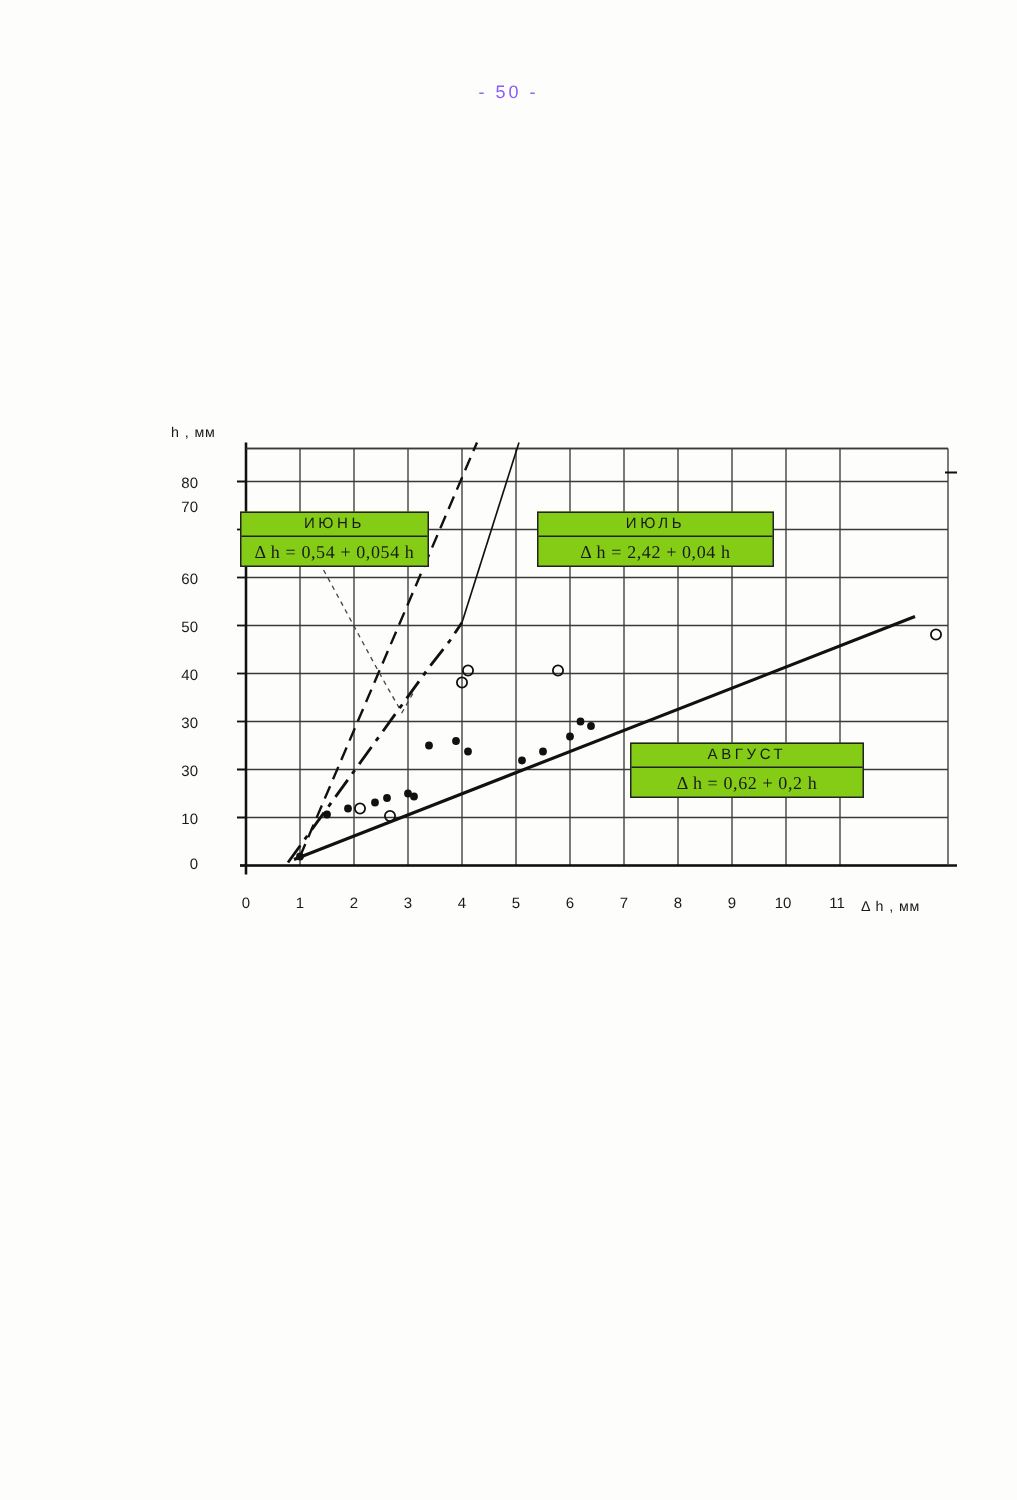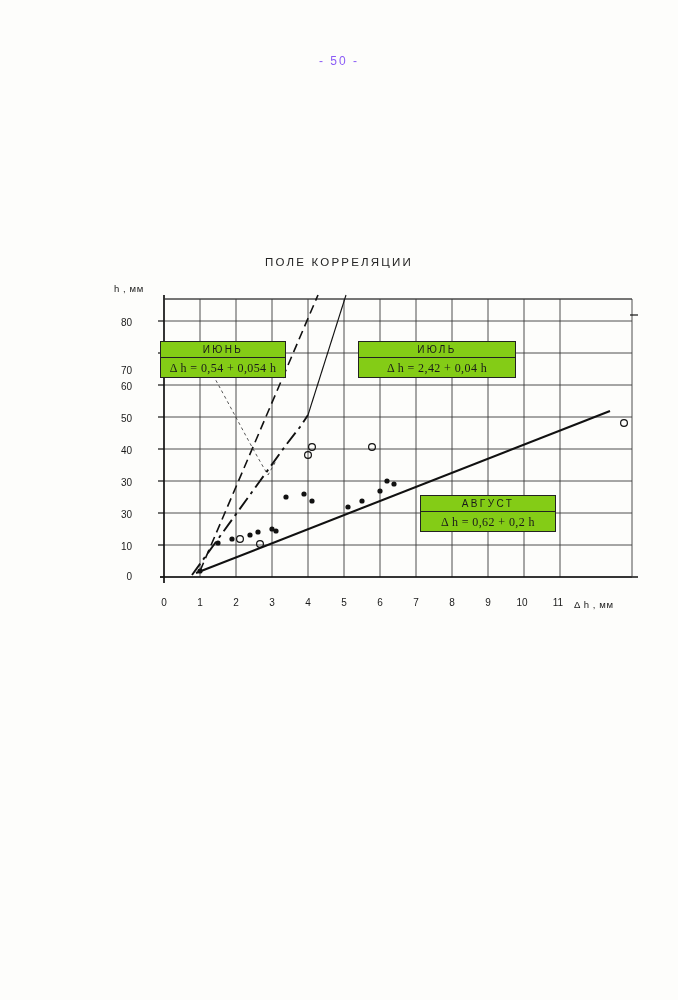--- a/index.html
+++ b/index.html
@@ -106,45 +106,44 @@
     text-align: center;
     font-size: 12px;
     letter-spacing: 0.4px;
     padding-top: 3px;
     height: 19px;
     box-sizing: border-box;
     font-family: Liberation Serif, serif;
   }
   #box-june { left: 60px; top: 66px; width: 126px; height: 37px; }
   #box-july { left: 258px; top: 66px; width: 158px; height: 37px; }
-  #box-august { left: 320px; top: 220px; width: 136px; height: 37px; }
+  #box-august { left: 320px; top: 220px; width: 156px; height: 37px; }
   svg.plot { position: absolute; left: 0; top: 0; }
 </style>
 </head>
 <body>
 
 <div class="page">
 
   <div class="page-number">- 50 -</div>
 
-  <div class="chart-title">ПОЛЕ    КОРРЕЛЯЦИИ</div>
 
   <div class="figure">
 
     <div class="axis-label-y">h , мм</div>
     <div class="axis-label-x">Δ h , мм</div>
 
     <div class="ytick" style="left:6px; top:296px;">0</div>
     <div class="ytick" style="left:6px; top:266px;">10</div>
     <div class="ytick" style="left:6px; top:234px;">30</div>
     <div class="ytick" style="left:6px; top:202px;">30</div>
     <div class="ytick" style="left:6px; top:170px;">40</div>
     <div class="ytick" style="left:6px; top:138px;">50</div>
     <div class="ytick" style="left:6px; top:106px;">60</div>
-    <div class="ytick" style="left:6px; top:90px;">70</div>
+    <div class="ytick" style="left:6px; top:58px;">70</div>
     <div class="ytick" style="left:6px; top:42px;">80</div>
 
     <div class="xtick" style="left:56px;  top:322px;">0</div>
     <div class="xtick" style="left:92px;  top:322px;">1</div>
     <div class="xtick" style="left:128px; top:322px;">2</div>
     <div class="xtick" style="left:164px; top:322px;">3</div>
     <div class="xtick" style="left:200px; top:322px;">4</div>
     <div class="xtick" style="left:236px; top:322px;">5</div>
     <div class="xtick" style="left:272px; top:322px;">6</div>
     <div class="xtick" style="left:308px; top:322px;">7</div>

